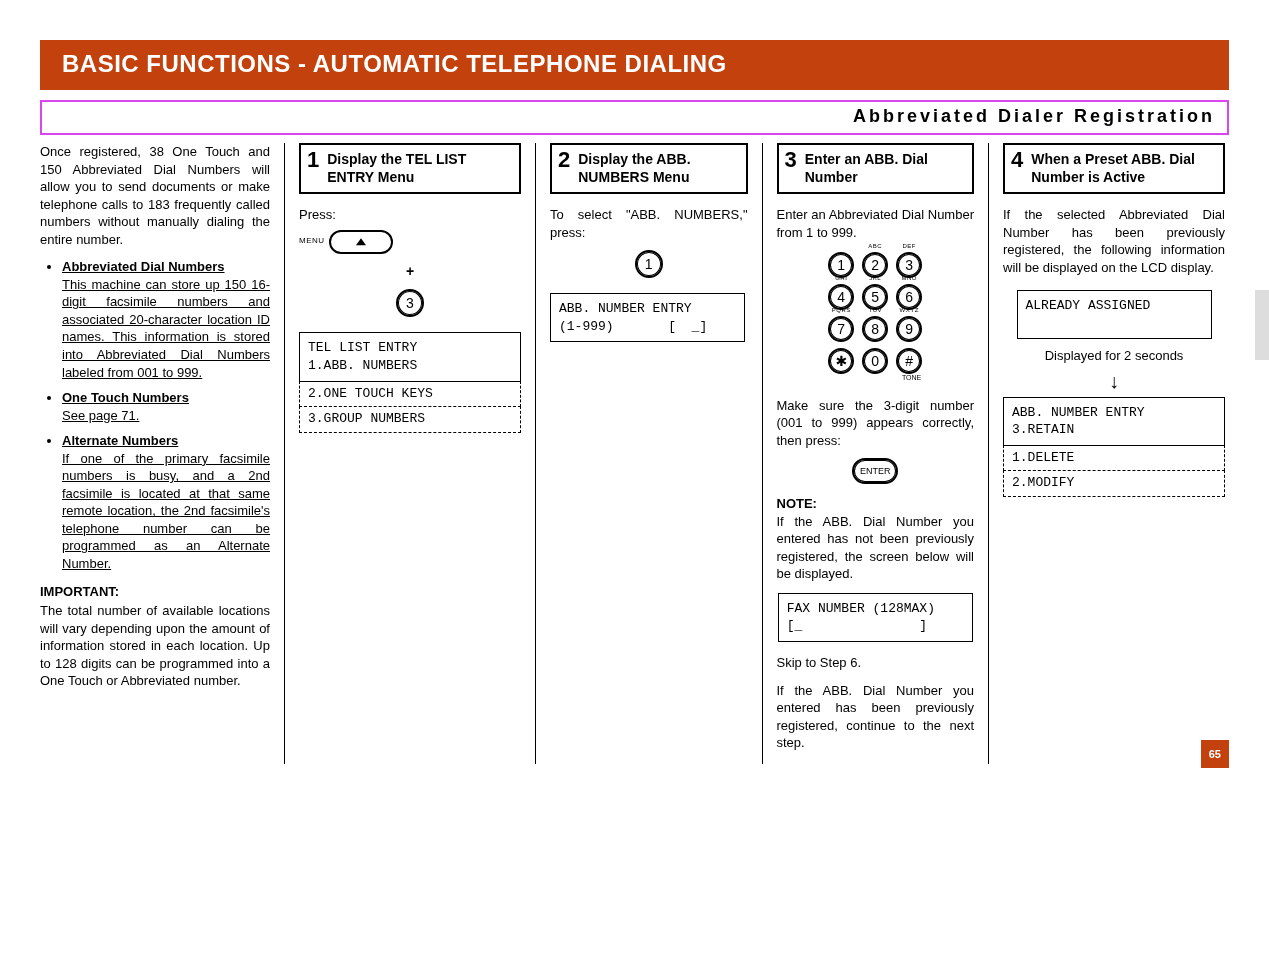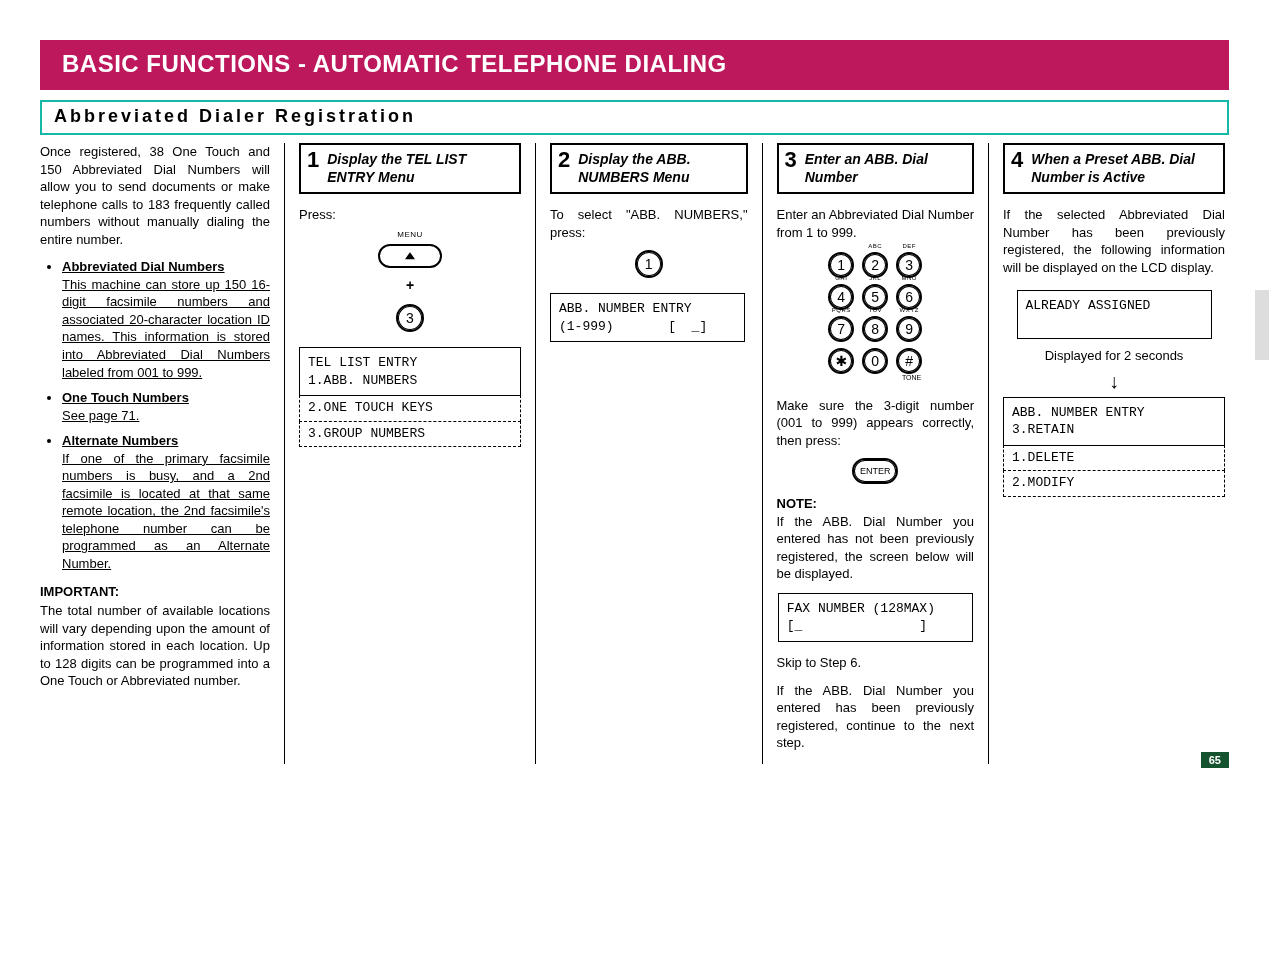--- a/index.html
+++ b/index.html
@@ -10,34 +10,35 @@
     padding: 0;
     background: #fff;
     color: #000;
     width: 1269px;
   }
   .page {
     padding: 40px 40px 10px 40px;
     position: relative;
   }
   .page-header-bar {
-    background: #be185d;
+    background: #c2410c;
     color: #fff;
     padding: 10px 22px 12px;
     font-size: 24px;
     font-weight: bold;
     letter-spacing: 0.5px;
   }
   .section-title-box {
-    border: 2px solid #14b8a6;
+    border: 2px solid #d946ef;
     padding: 4px 12px 6px;
     font-size: 18px;
     font-weight: bold;
     margin-top: 10px;
     letter-spacing: 3px;
+    text-align: right;
   }
   .cols {
     display: flex;
     gap: 0;
     margin-top: 8px;
     align-items: stretch;
   }
   .col-intro {
     flex: 0 0 244px;
     padding-right: 14px;
@@ -63,21 +64,21 @@
     gap: 6px;
     margin-bottom: 12px;
   }
   .step-num {
     font-size: 22px;
     font-weight: 900;
     line-height: 1;
     font-family: "Arial Black", Arial, sans-serif;
     padding: 0 2px;
   }
-  .step-title { line-height: 1.25; padding-top: 2px; font-style: italic;}
+  .step-title { line-height: 1.25; padding-top: 2px;}
   .intro p { margin: 0 0 10px; }
   ul.bullets {
     margin: 0 0 10px;
     padding-left: 22px;
   }
   ul.bullets > li { margin-bottom: 8px; text-decoration: underline; }
   ul.bullets > li .bhead { font-weight: bold; display: block; }
   .indent-note { margin-left: 22px; }
 
   .lcd-box {
@@ -120,45 +121,45 @@
     margin: 1px;
   }
   .key-circle.big { width: 28px; height: 28px; }
   .key-circle.wide { width: 46px; height: 26px; border-radius: 13px; font-size: 9px; letter-spacing: 0;}
   .keypad { display: inline-block; }
   .keypad-row { display: flex; gap: 6px; justify-content: center; margin-bottom: 4px;}
   .key-wrap { position: relative; }
   .key-letters { position: absolute; top: -9px; left: 50%; transform: translateX(-50%); font-size: 6px; letter-spacing: 0.5px; }
   .tone-lbl { font-size: 7px; margin-top: -2px; text-align: right; padding-right: 2px;}
 
-  .menu-key-wrap { display:flex; flex-direction:column; align-items:center; gap:4px; margin-top:4px;}
+  .menu-key-wrap { display:flex; flex-direction:row; align-items:center; gap:4px; margin-top:4px;}
   .menu-label { font-size: 8px; letter-spacing: 0.5px;}
   .rocker {
     width: 64px; height: 24px;
     border: 2px solid #000; border-radius: 12px;
     position: relative;
   }
   .rocker:after {
     content:""; position:absolute; left:50%; top:50%; transform:translate(-50%,-55%);
     width:0;height:0;border-left:5px solid transparent;border-right:5px solid transparent;border-bottom:7px solid #000;
   }
   .plus { font-size:14px; font-weight:bold;}
 
   .disp-wait { text-align:center; margin:8px 0 6px;}
   .arrow-down { text-align:center; font-size:20px; line-height:1;}
 
   .page-num-badge {
     position: absolute;
     right: 40px;
     bottom: 6px;
-    background: #14532d;
+    background: #c2410c;
     color: #fff;
     font-size: 11px;
     font-weight: bold;
-    padding: 2px 8px;
+    padding: 8px 8px;
   }
   .right-tab {
     position: absolute;
     right: 0;
     top: 290px;
     width: 14px;
     height: 70px;
     background: #ddd;
   }
   .notehdr { font-weight: bold; }

